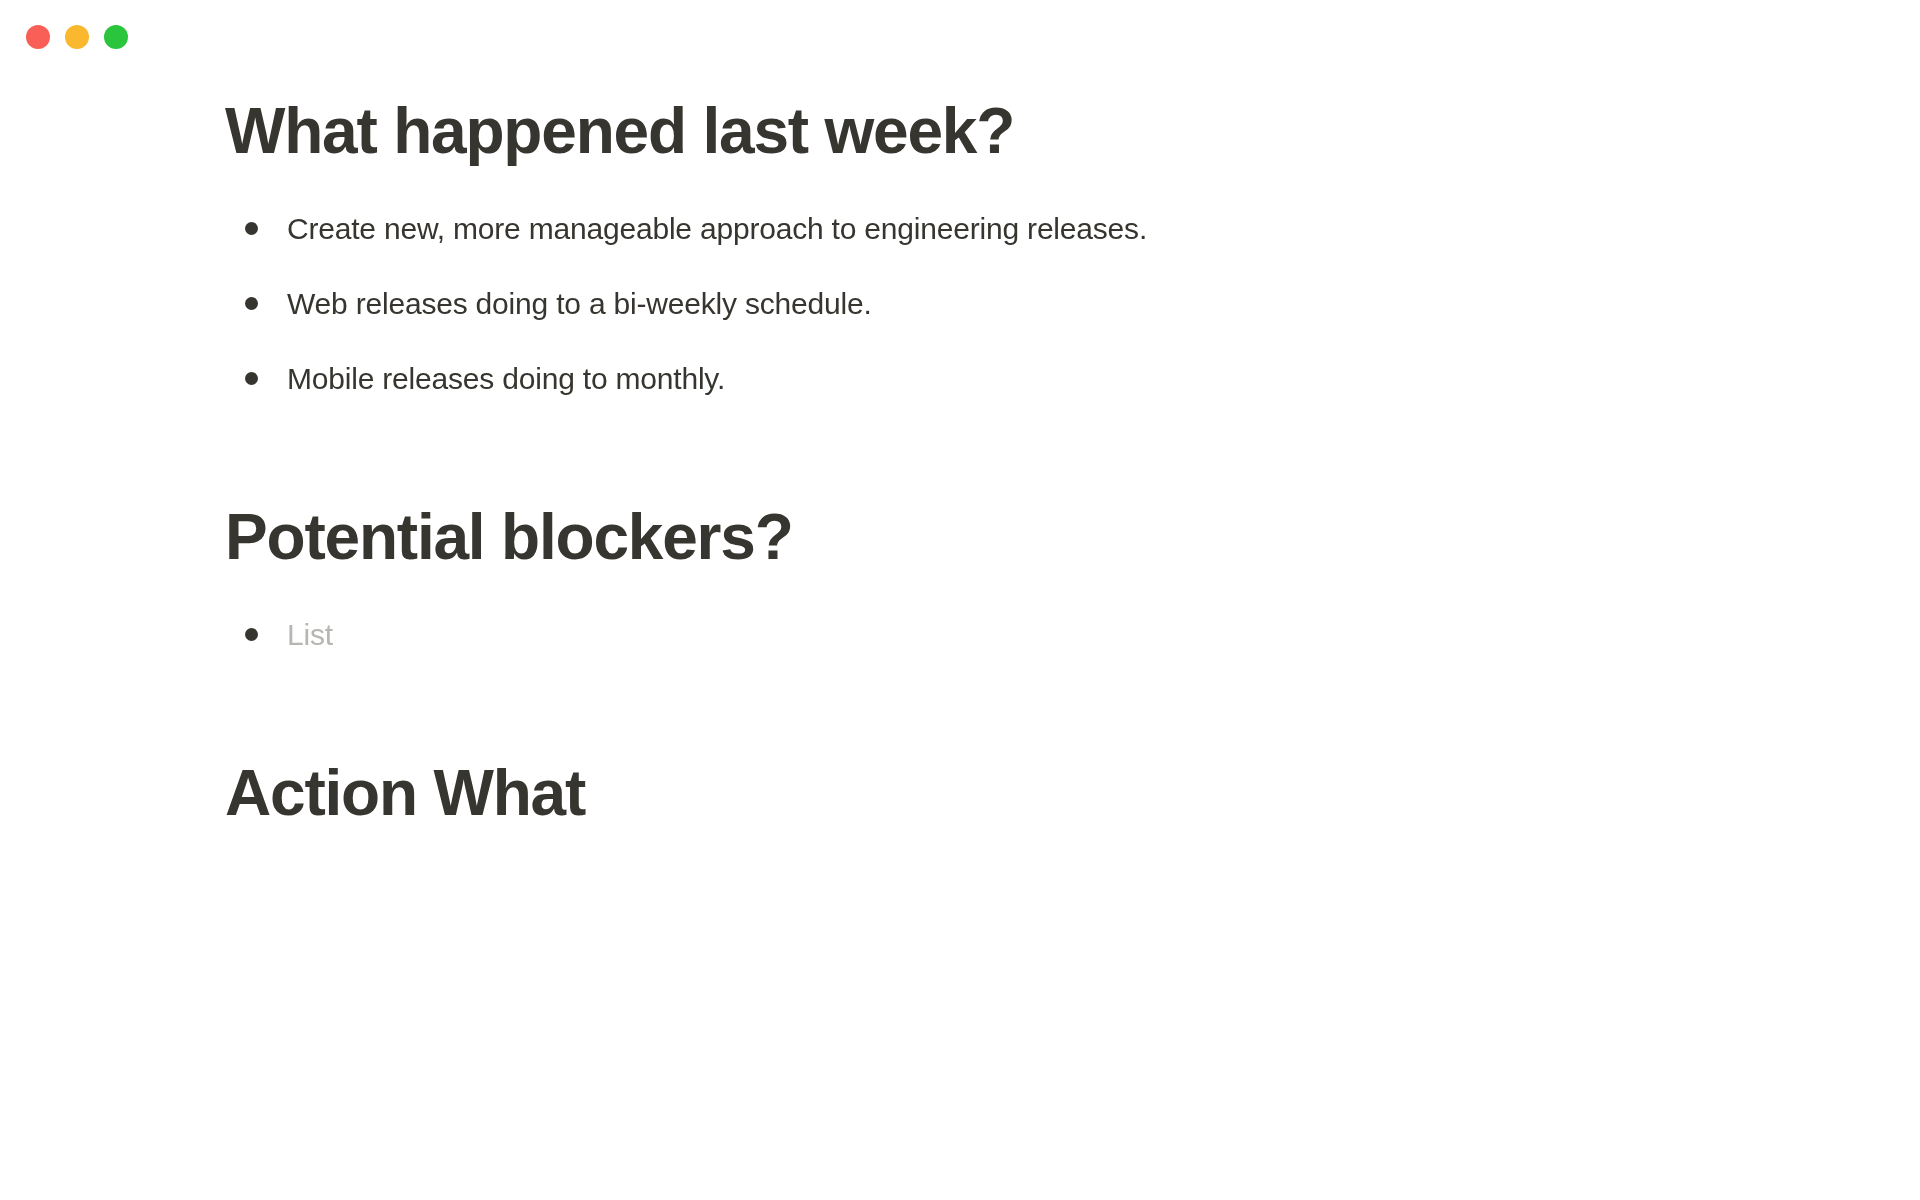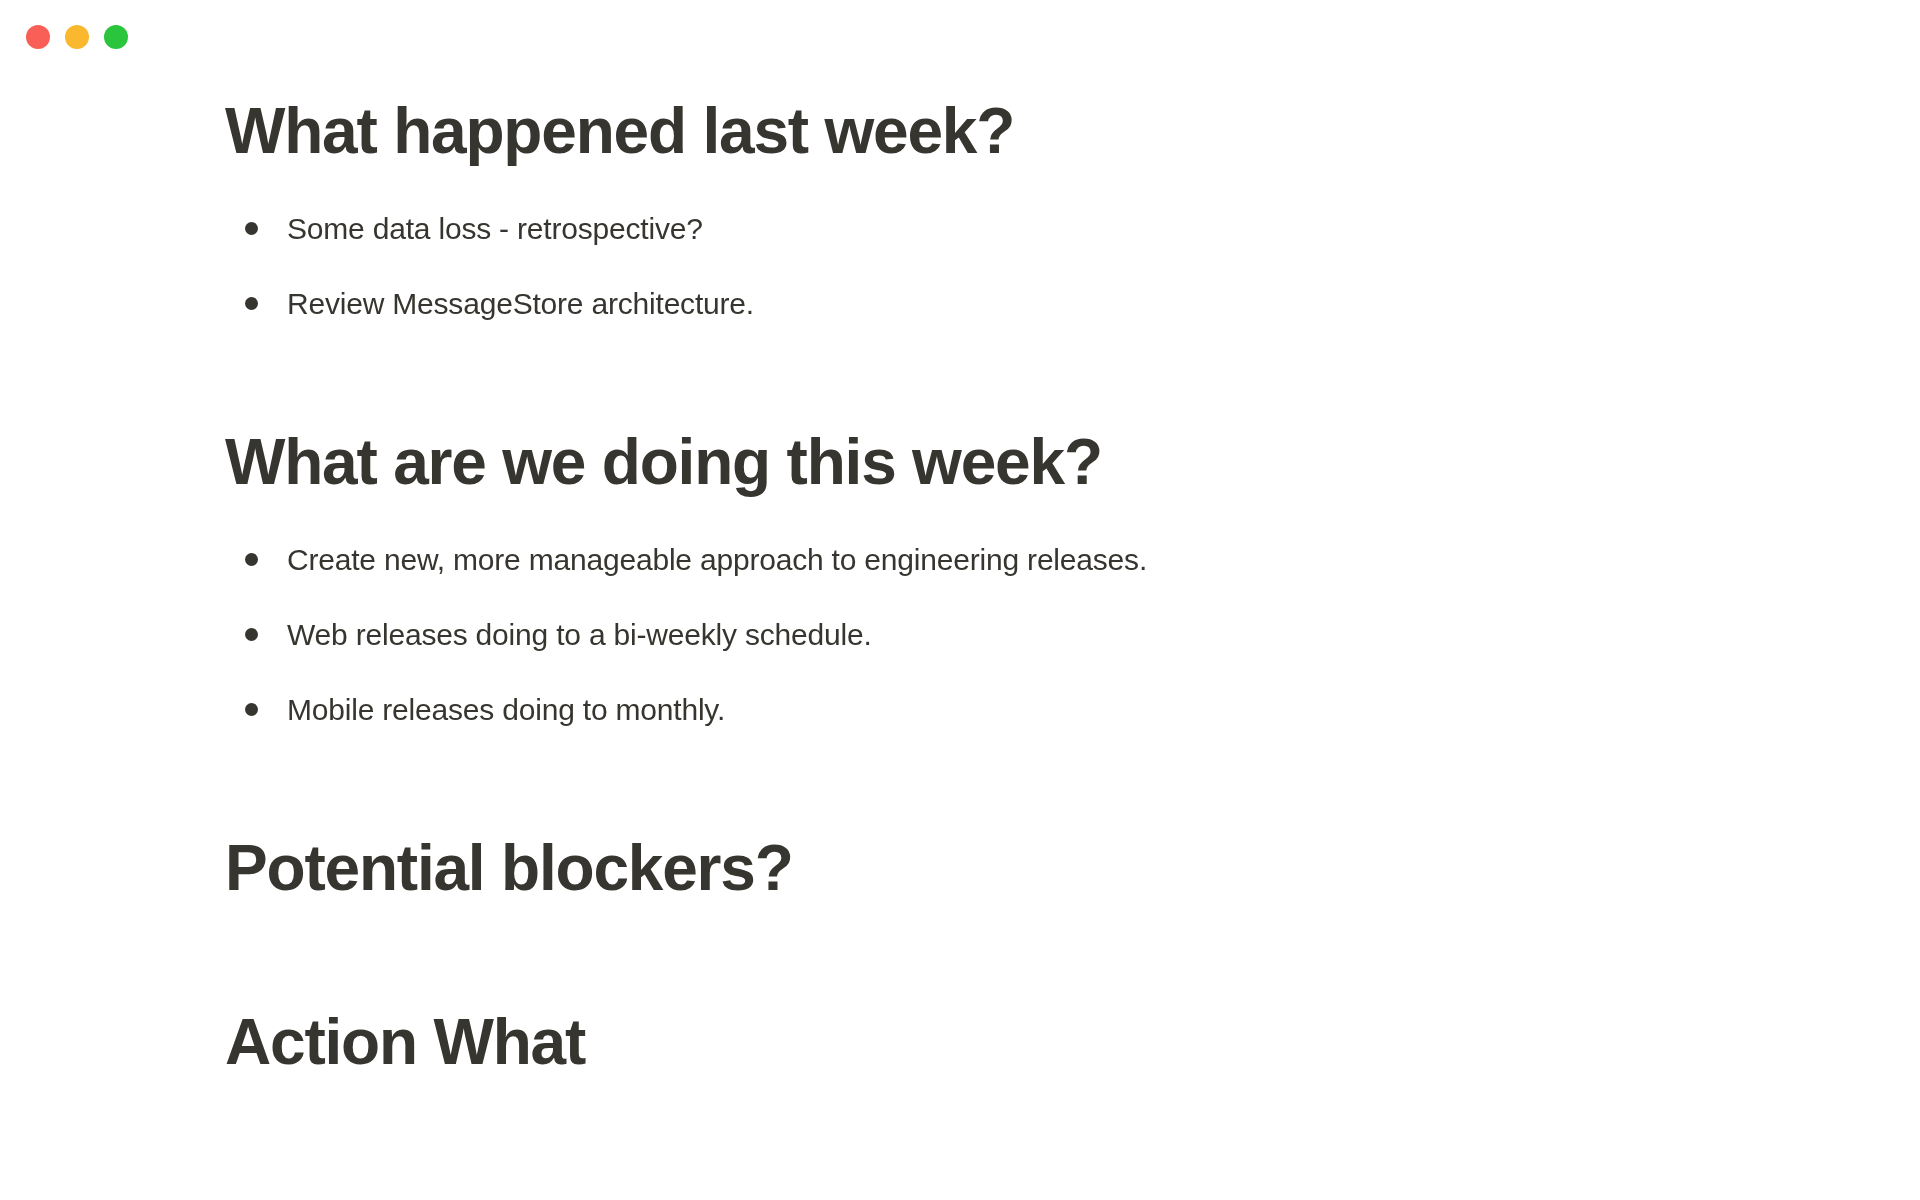--- a/index.html
+++ b/index.html
@@ -78,52 +78,47 @@
       <span class="tl" style="background-color: rgb(249, 95, 87);"></span>
       <span class="tl" style="background-color: rgb(249, 184, 45);"></span>
       <span class="tl" style="background-color: rgb(42, 196, 61);"></span>
     </div>
   </div>
 
   <main class="doc">
 
     <section>
       <h2 class="section-heading">What happened last week?</h2>
-      <ul class="bullet-list">
-        <li class="bullet-item">
-          <span class="bullet-dot"></span>
-          <span class="li-text">Some data loss - retrospective?</span>
-        </li>
-        <li class="bullet-item">
-          <span class="bullet-dot"></span>
-          <span class="li-text">Review MessageStore architecture.</span>
-        </li>
-      </ul>
     </section>
 
     <section>
-      <h2 class="section-heading">What are we doing this week?</h2>
       <ul class="bullet-list">
         <li class="bullet-item">
           <span class="bullet-dot"></span>
           <span class="li-text">Create new, more manageable approach to engineering releases.</span>
         </li>
         <li class="bullet-item">
           <span class="bullet-dot"></span>
           <span class="li-text">Web releases doing to a bi-weekly schedule.</span>
         </li>
         <li class="bullet-item">
           <span class="bullet-dot"></span>
           <span class="li-text">Mobile releases doing to monthly.</span>
         </li>
       </ul>
     </section>
 
     <section>
       <h2 class="section-heading">Potential blockers?</h2>
+      <ul class="bullet-list">
+        <li class="bullet-item">
+          <span class="bullet-dot"></span>
+          <span class="li-text placeholder">List</span>
+        </li>
+      </ul>
     </section>
 
     <section>
       <h2 class="section-heading">Action What</h2>
     </section>
 
   </main>
 </div>
 
 </body></html>

